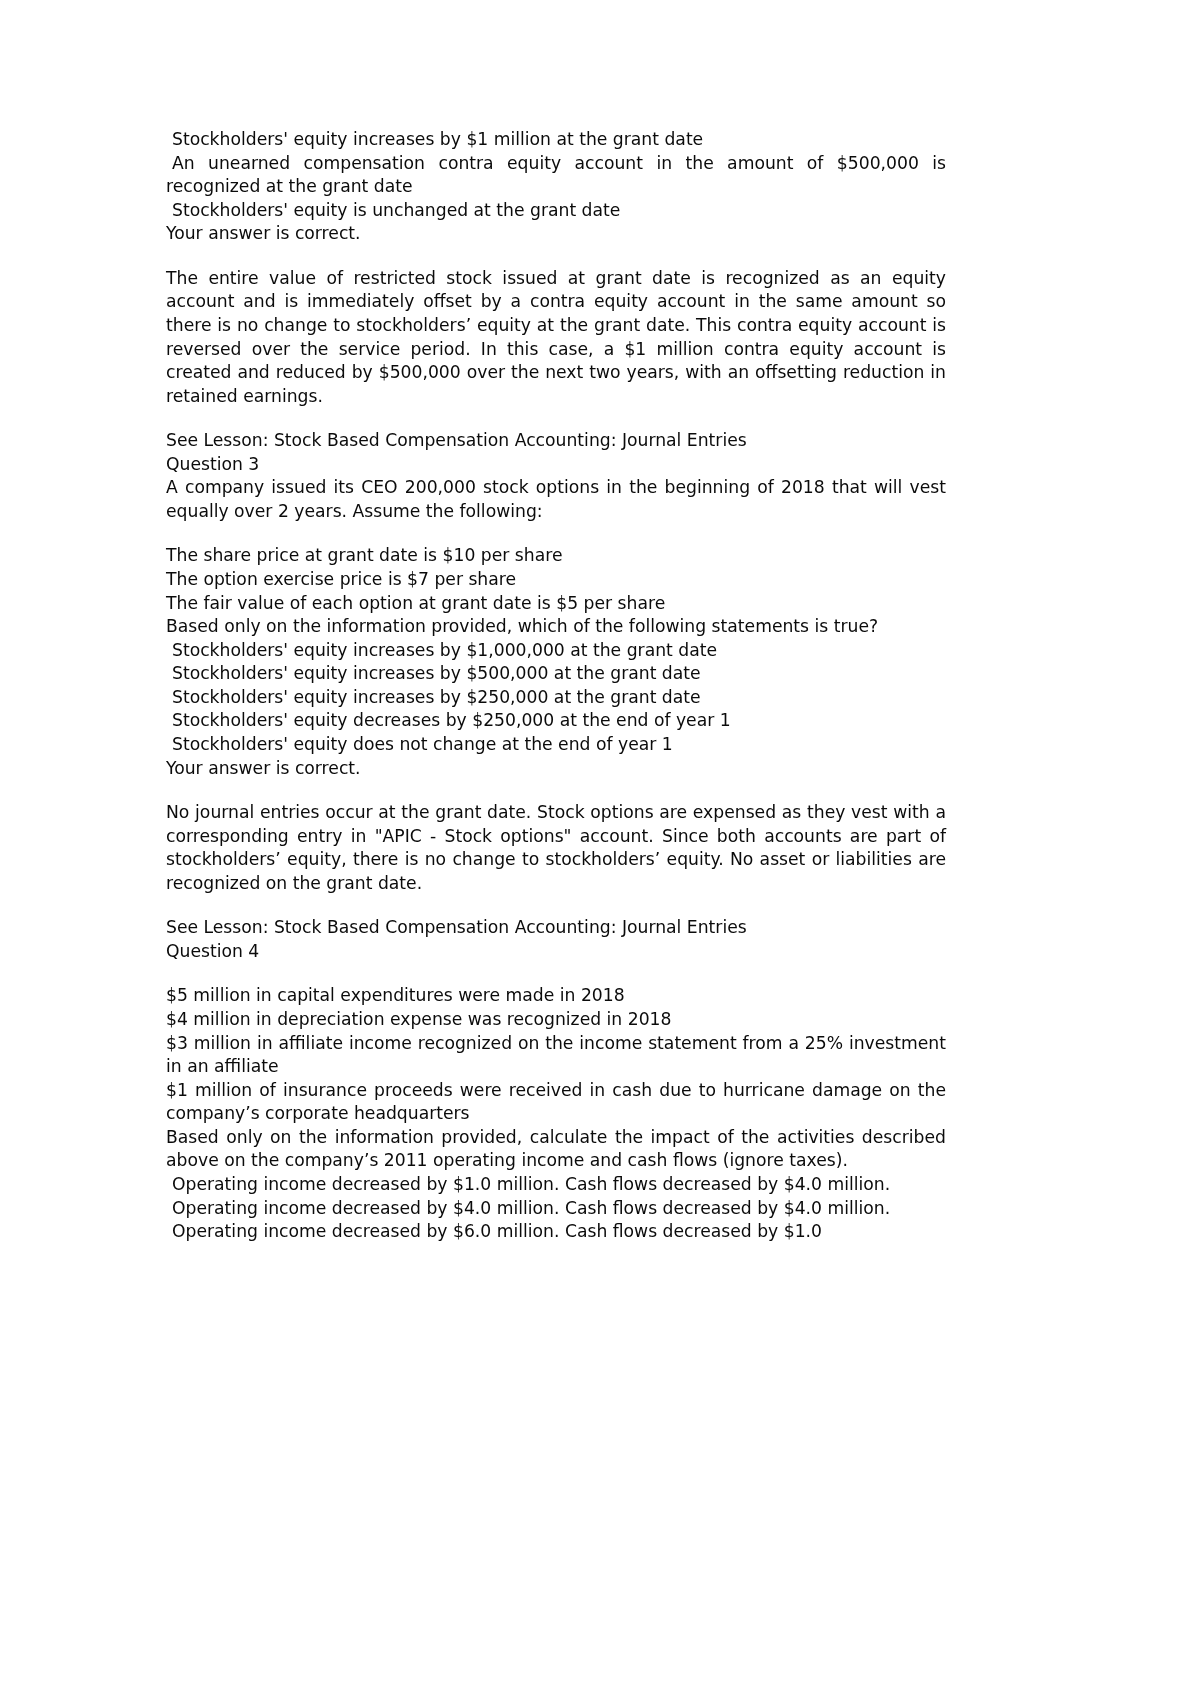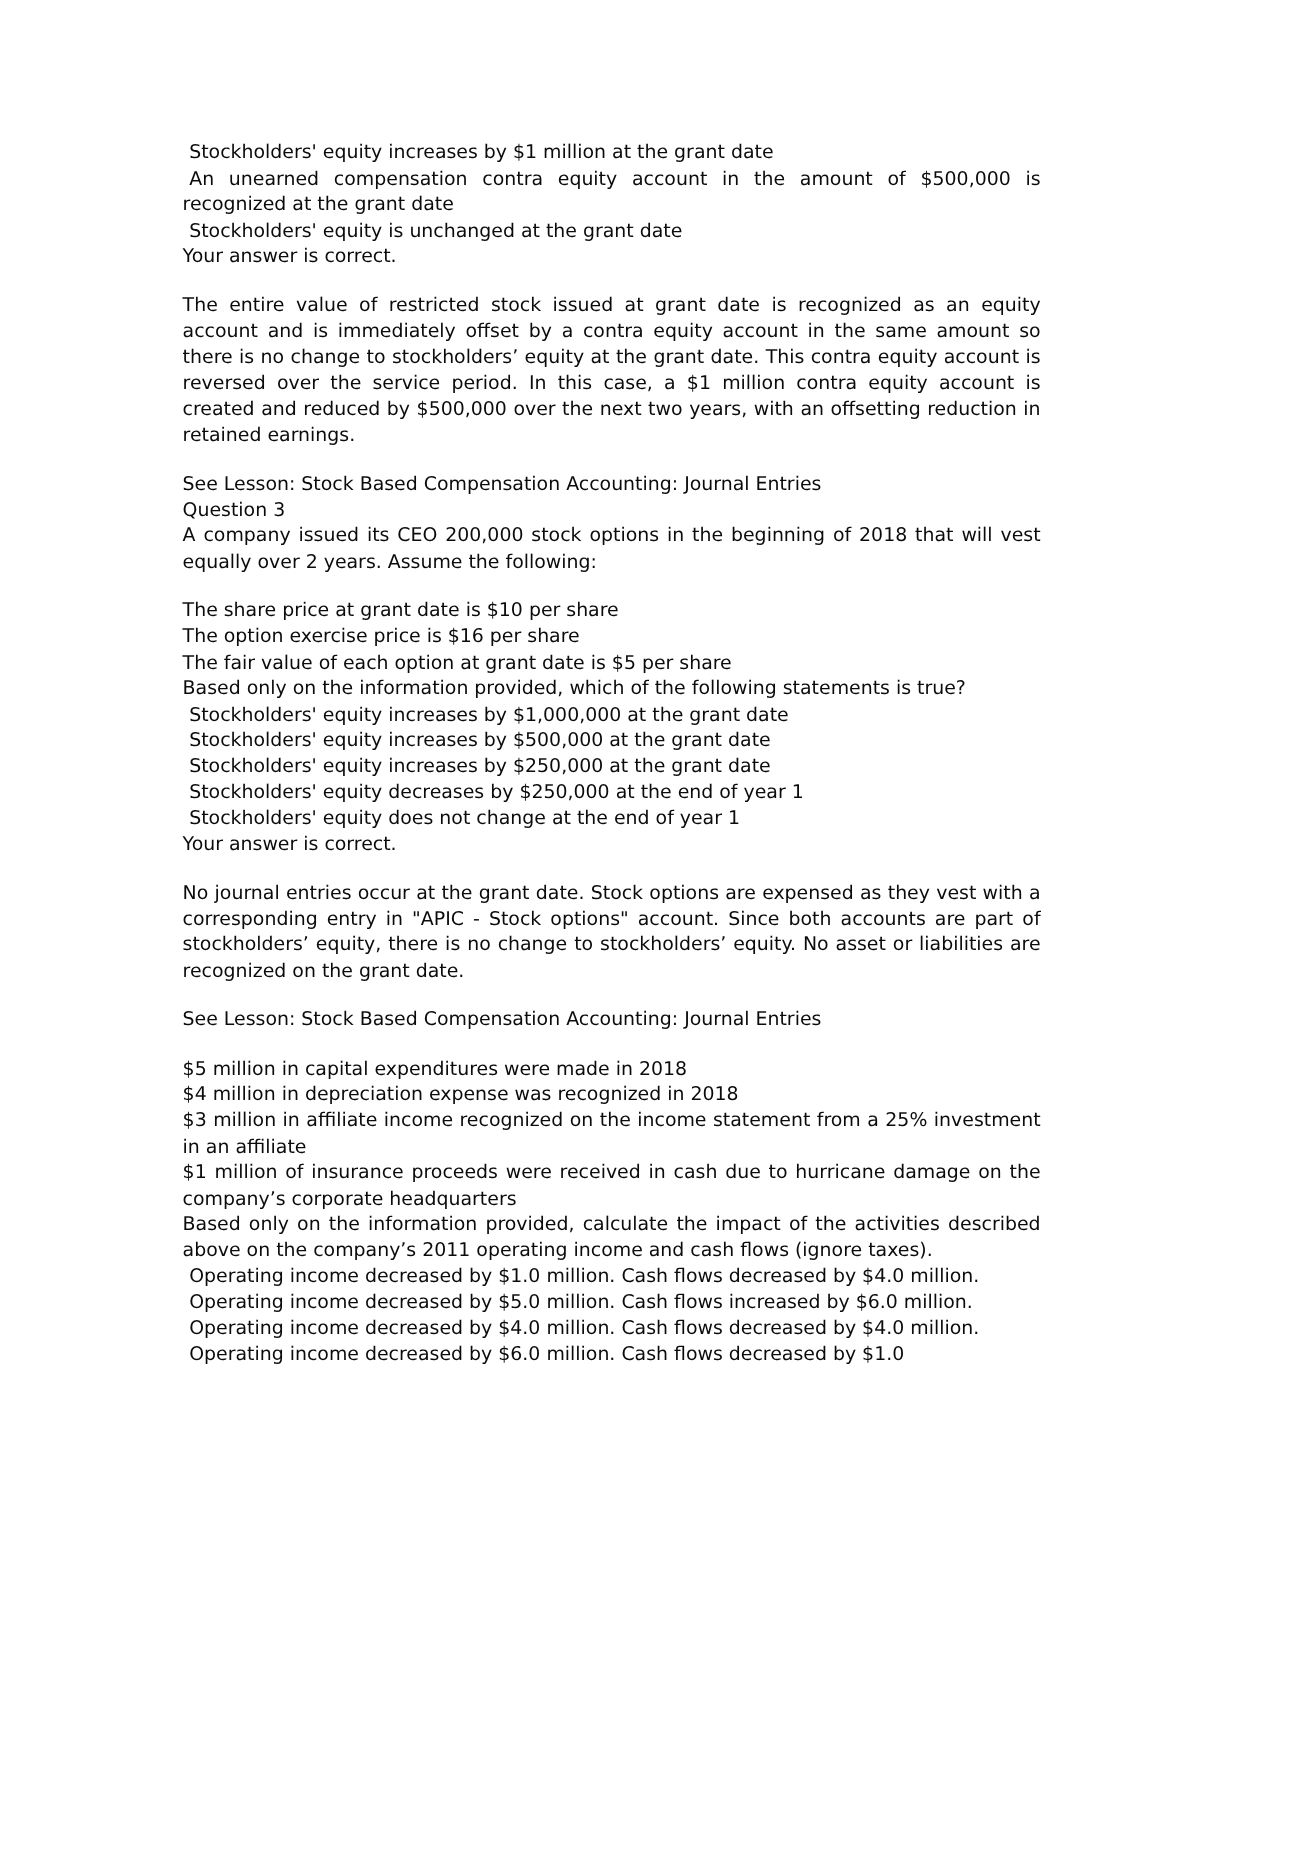--- a/index.html
+++ b/index.html
@@ -57,44 +57,44 @@
 
     <div class="gap"></div>
 
     <p>See Lesson: Stock Based Compensation Accounting: Journal Entries</p>
     <p>Question 3</p>
     <p class="just">A company issued its CEO 200,000 stock options in the beginning of 2018 that will vest equally over 2 years. Assume the following:</p>
 
     <div class="gap"></div>
 
     <p>The share price at grant date is $10 per share</p>
-    <p>The option exercise price is $16 per share</p>
+    <p>The option exercise price is $7 per share</p>
     <p>The fair value of each option at grant date is $5 per share</p>
     <p class="just">Based only on the information provided, which of the following statements is true?</p>
     <p class="opt">Stockholders' equity increases by $1,000,000 at the grant date</p>
     <p class="opt">Stockholders' equity increases by $500,000 at the grant date</p>
     <p class="opt">Stockholders' equity increases by $250,000 at the grant date</p>
     <p class="opt">Stockholders' equity decreases by $250,000 at the end of year 1</p>
     <p class="opt">Stockholders' equity does not change at the end of year 1</p>
     <p>Your answer is correct.</p>
 
     <div class="gap"></div>
 
     <p class="just">No journal entries occur at the grant date. Stock options are expensed as they vest with a corresponding entry in "APIC - Stock options" account. Since both accounts are part of stockholders’ equity, there is no change to stockholders’ equity. No asset or liabilities are recognized on the grant date.</p>
 
     <div class="gap"></div>
 
     <p>See Lesson: Stock Based Compensation Accounting: Journal Entries</p>
+    <p>Question 4</p>
 
     <div class="gap"></div>
 
     <p>$5 million in capital expenditures were made in 2018</p>
     <p>$4 million in depreciation expense was recognized in 2018</p>
     <p class="just">$3 million in affiliate income recognized on the income statement from a 25% investment in an affiliate</p>
     <p class="just">$1 million of insurance proceeds were received in cash due to hurricane damage on the company’s corporate headquarters</p>
     <p class="just">Based only on the information provided, calculate the impact of the activities described above on the company’s 2011 operating income and cash flows (ignore taxes).</p>
     <p class="opt just">Operating income decreased by $1.0 million. Cash flows decreased by $4.0 million.</p>
-    <p class="opt just">Operating income decreased by $5.0 million. Cash flows increased by $6.0 million.</p>
     <p class="opt just">Operating income decreased by $4.0 million. Cash flows decreased by $4.0 million.</p>
     <p class="opt">Operating income decreased by $6.0 million. Cash flows decreased by $1.0</p>
 
   </div>
 </div>
 
 </body></html>

